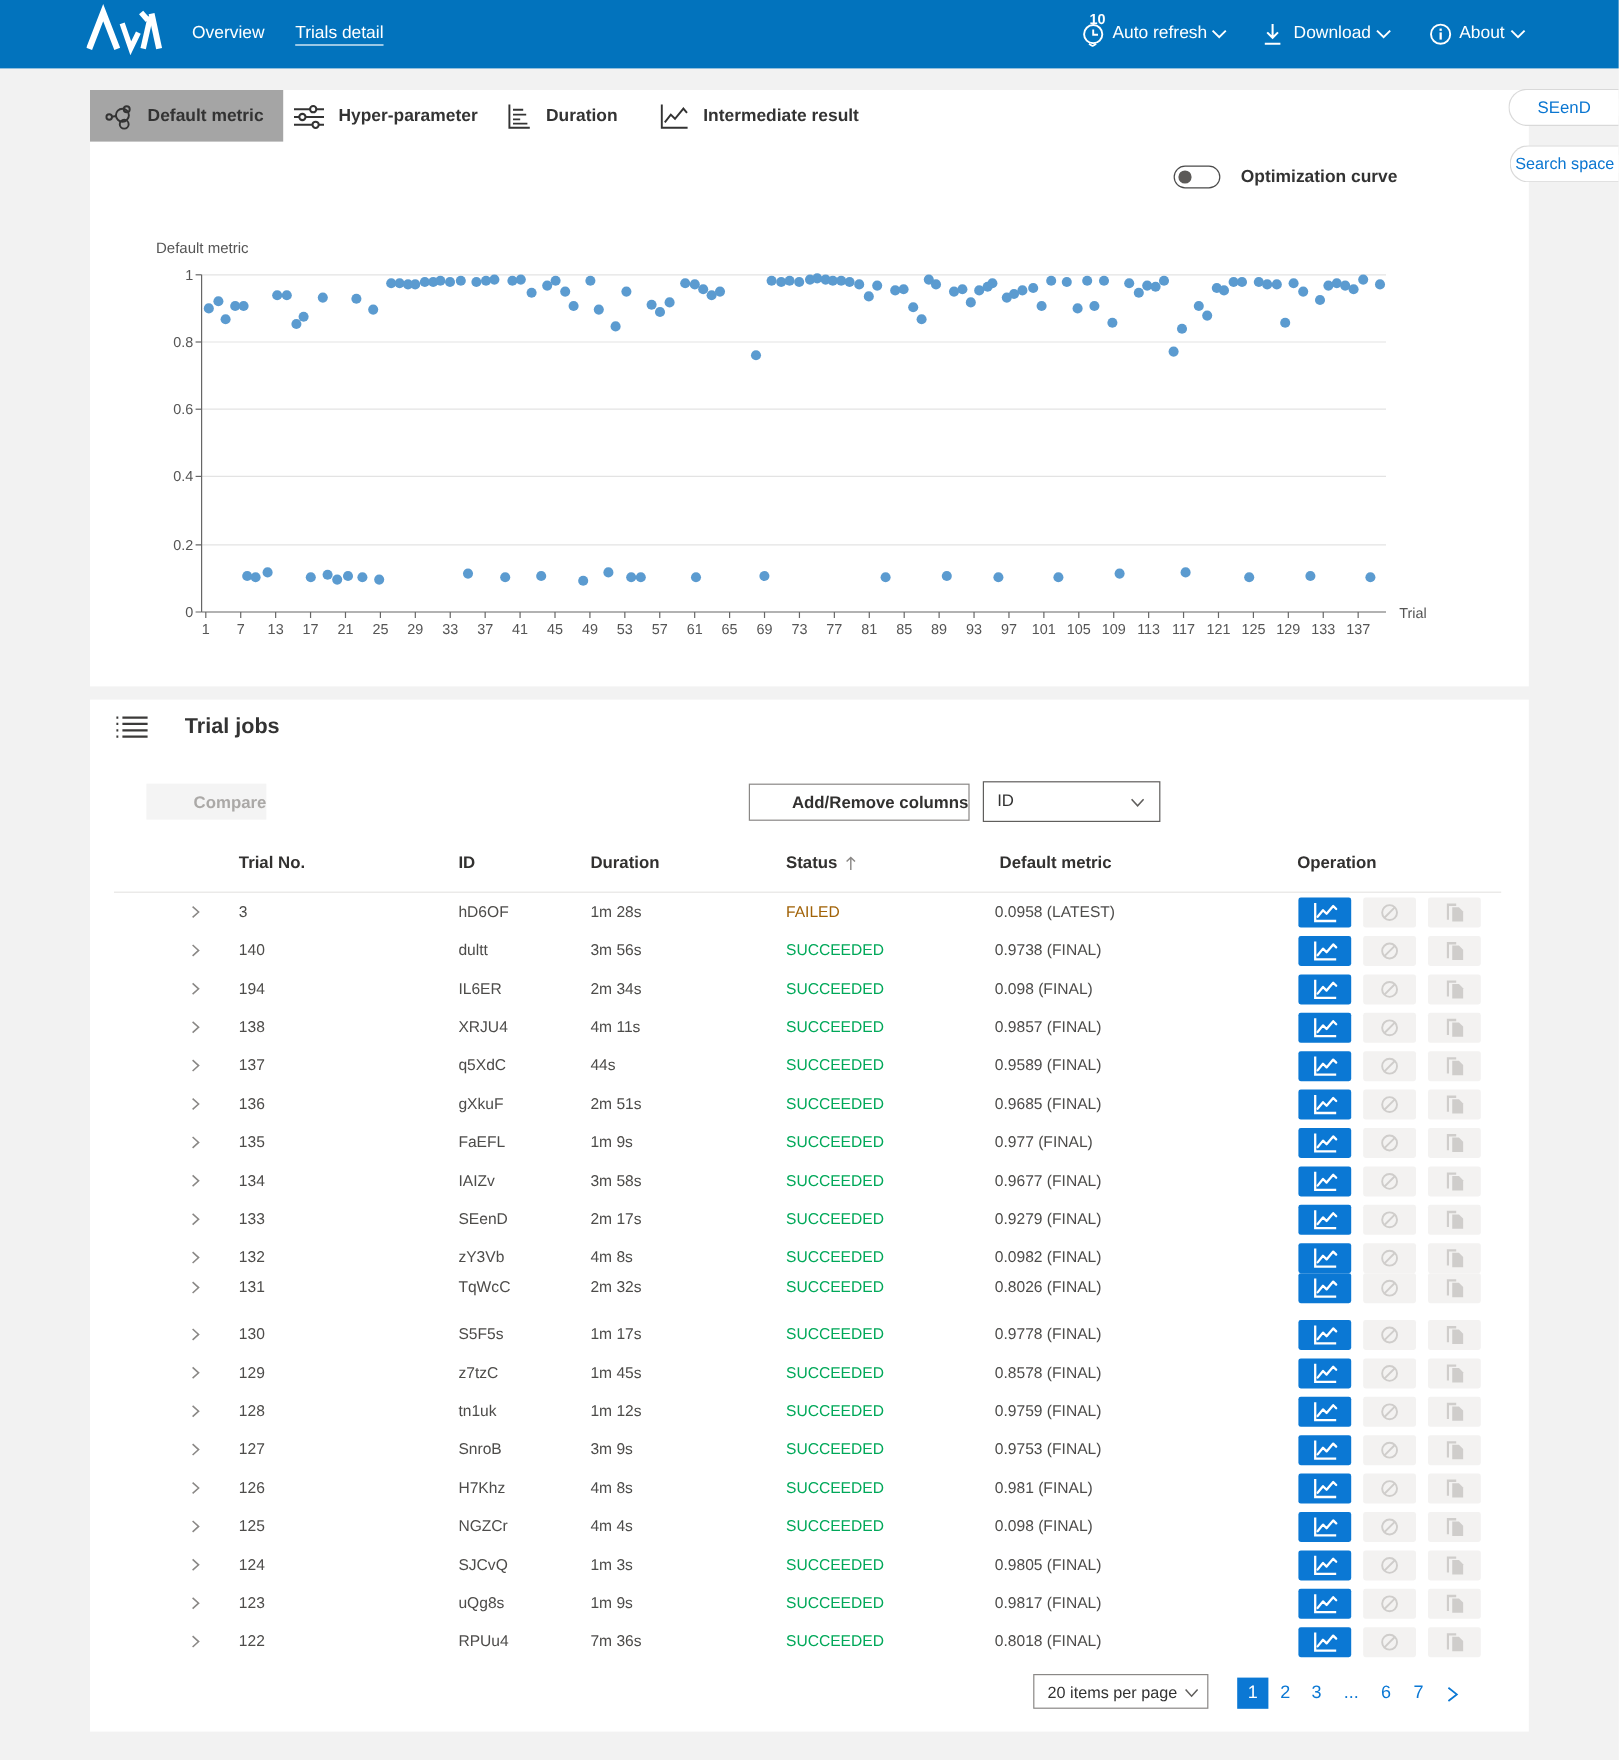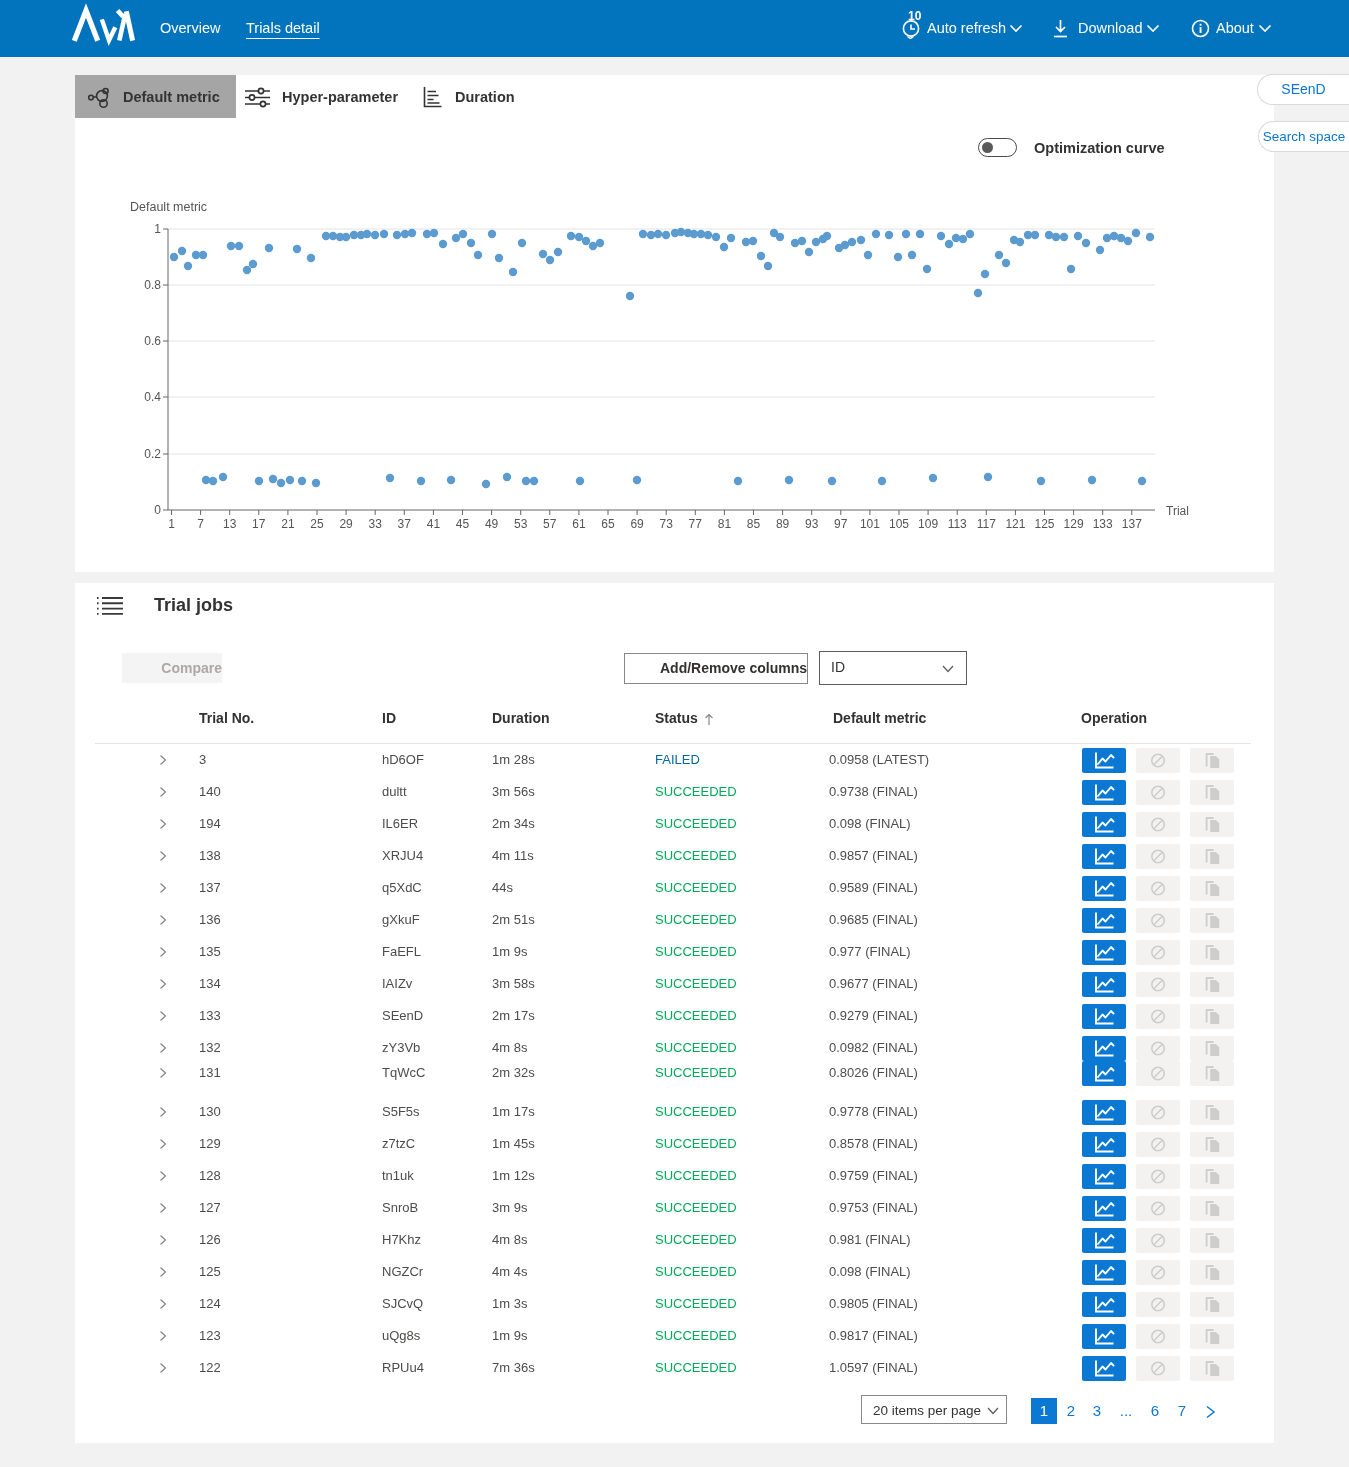--- a/index.html
+++ b/index.html
@@ -92,20 +92,30 @@
 <div class="tab" style="left:348px;width:110px">
 <span class="tabicon">
         <svg width="20" height="22" viewBox="0 0 20 22">
           <g stroke="#333" stroke-width="1.6" fill="none">
             <path d="M1.5 1 V20.5 H18.5"></path>
             <path d="M4.5 5.5 H13 M4.5 9.5 H15.5 M4.5 13.5 H10.5 M4.5 17 H16.5"></path>
           </g>
         </svg>
       </span>
 Duration</div>
+<div class="tab" style="left:475px;width:190px">
+<span class="tabicon">
+        <svg width="24" height="22" viewBox="0 0 24 22">
+          <g stroke="#333" stroke-width="1.6" fill="none">
+            <path d="M1.5 1 V20.5 H23"></path>
+            <path d="M4 16 L9 9.5 L12.5 13 L19.5 4.5 L22.5 8"></path>
+          </g>
+        </svg>
+      </span>
+Intermediate result</div>
 
 <div style="position:absolute;left:903px;top:63px;width:39px;height:19px;border:1px solid #4a4a4a;border-radius:10px;background:#fff">
 <div style="position:absolute;left:3px;top:3px;width:11px;height:11px;border-radius:50%;background:#5c5a58"></div>
     </div>
 <span style="position:absolute;left:959px;top:65px;font-size:14.5px;font-weight:700;color:#333">Optimization curve</span>
 
 <svg style="position:absolute;left:0;top:0" width="1199" height="497">
 <text x="55" y="136" font-size="12.5" fill="#555">Default metric</text>
 <g class="grid">
         <line x1="93" y1="154" x2="1080" y2="154"></line>
@@ -371,21 +381,21 @@
 <span style="left:1006px;top:127px">Operation</span>
 </div>
 <div style="position:absolute;left:20px;top:160px;width:1156px;height:1px;background:#e6e5e4"></div>
 <div class="trow" style="top:161px">
       <svg class="rchev" width="10" height="12" viewBox="0 0 10 12">
         <path d="M2.5 1.5 L7.5 6 L2.5 10.5" stroke="#8a8886" stroke-width="1.3" fill="none"></path>
       </svg>
       <span class="c1">3</span>
       <span class="c2">hD6OF</span>
       <span class="c3">1m 28s</span>
-      <span class="c4" style="color:#0369a1">FAILED</span>
+      <span class="c4" style="color:#a16207">FAILED</span>
       <span class="c5">0.0958 (LATEST)</span>
       <span class="opbtn" style="left:1007px;background:#0b78d4">
         <svg width="44" height="25" viewBox="0 0 44 25">
           <path d="M14 4.5 v15 h17.5" stroke="#fff" stroke-width="1.9" fill="none"></path>
           <path d="M16 16 l4.5 -5.5 l3 3 l5.5 -6.5 l2.5 2.5" stroke="#fff" stroke-width="1.9" fill="none" stroke-linejoin="round" stroke-linecap="round"></path>
         </svg>
       </span>
       <span class="opbtn" style="left:1061px;background:#f3f2f1">
         <svg width="44" height="25" viewBox="0 0 44 25">
           <circle cx="22" cy="12.5" r="6.2" stroke="#cfcdcb" stroke-width="1.6" fill="none"></circle>
@@ -904,21 +914,21 @@
       </span>
     </div>
     <div class="trow" style="top:769px">
       <svg class="rchev" width="10" height="12" viewBox="0 0 10 12">
         <path d="M2.5 1.5 L7.5 6 L2.5 10.5" stroke="#8a8886" stroke-width="1.3" fill="none"></path>
       </svg>
       <span class="c1">122</span>
       <span class="c2">RPUu4</span>
       <span class="c3">7m 36s</span>
       <span class="c4" style="color:#00a859">SUCCEEDED</span>
-      <span class="c5">1.0597 (FINAL)</span>
+      <span class="c5">0.8018 (FINAL)</span>
       <span class="opbtn" style="left:1007px;background:#0b78d4">
         <svg width="44" height="25" viewBox="0 0 44 25">
           <path d="M14 4.5 v15 h17.5" stroke="#fff" stroke-width="1.9" fill="none"></path>
           <path d="M16 16 l4.5 -5.5 l3 3 l5.5 -6.5 l2.5 2.5" stroke="#fff" stroke-width="1.9" fill="none" stroke-linejoin="round" stroke-linecap="round"></path>
         </svg>
       </span>
       <span class="opbtn" style="left:1061px;background:#f3f2f1">
         <svg width="44" height="25" viewBox="0 0 44 25">
           <circle cx="22" cy="12.5" r="6.2" stroke="#cfcdcb" stroke-width="1.6" fill="none"></circle>
           <line x1="17.7" y1="16.8" x2="26.3" y2="8.2" stroke="#cfcdcb" stroke-width="1.6"></line>

